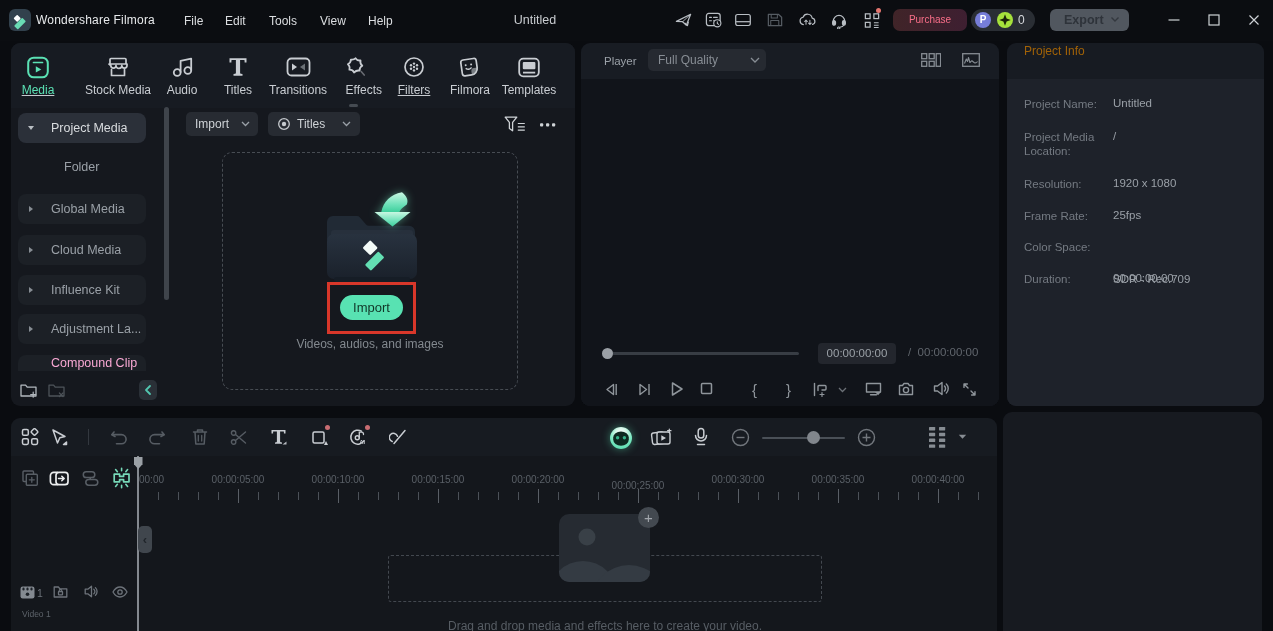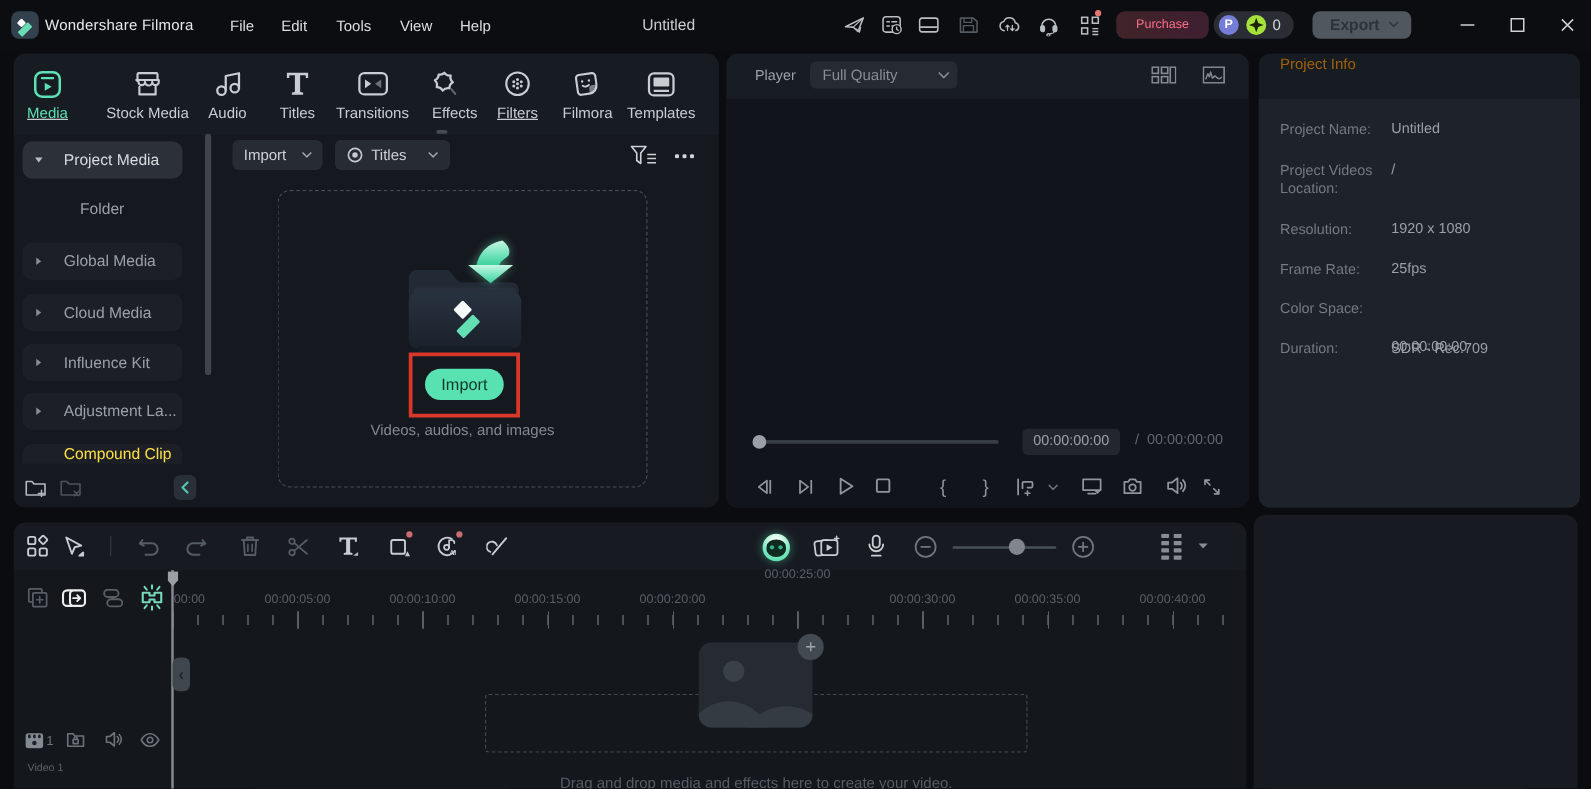--- a/index.html
+++ b/index.html
@@ -329,21 +329,21 @@
     <div class="txt">Cloud Media</div>
   </div>
 <div class="sideitem" style="top:275px;">
     <div class="arr"></div>
     <div class="txt">Influence Kit</div>
   </div>
 <div class="sideitem" style="top:314px;">
     <div class="arr"></div>
     <div class="txt">Adjustment La...</div>
   </div>
-<div class="sideitem" style="top:355px; height:16px; border-radius:8px 8px 0 0; overflow:hidden; color:#fde047;">
+<div class="sideitem" style="top:355px; height:16px; border-radius:8px 8px 0 0; overflow:hidden; color:#f9a8d4;">
     <div class="txt" style="top:-7px; position:relative;">Compound Clip</div>
   </div>
 <div id="sbScroll"></div>
 
 <div class="abs" style="left:20px; top:383px; width:17px; height:15px; color:#b2b8be;">
   <svg viewBox="0 0 17 15" fill="none" stroke="currentColor" stroke-width="1.3" stroke-linejoin="round">
     <path d="M1 2.2 h4.6 l1.6 2 H16 V13 H1 Z"></path>
     <path d="M13.2 9.2 v5 M10.7 11.7 h5" stroke-linecap="round" stroke-width="1.2"></path>
   </svg>
 </div>
@@ -512,21 +512,21 @@
   <svg viewBox="0 0 15 15" fill="none" stroke="currentColor" stroke-width="1.4" stroke-linecap="round">
     <path d="M2 2 L6 6 M2 2 v3.4 M2 2 h3.4"></path>
     <path d="M13 13 L9 9 M13 13 v-3.4 M13 13 h-3.4"></path>
   </svg>
 </div>
 
 <div id="infoTitle">Project Info</div>
 
 <div class="inforow" style="top:97px;">Project Name:</div>
 <div class="infoval" style="top:97px;">Untitled</div>
-<div class="inforow" style="top:130px;">Project Videos Location:</div>
+<div class="inforow" style="top:130px;">Project Media Location:</div>
 <div class="infoval" style="top:130px;">/</div>
 <div class="inforow" style="top:177px;">Resolution:</div>
 <div class="infoval" style="top:177px;">1920 x 1080</div>
 <div class="inforow" style="top:209px;">Frame Rate:</div>
 <div class="infoval" style="top:209px;">25fps</div>
 <div class="inforow" style="top:240px;">Color Space:</div>
 <div class="infoval" style="top:240px;margin-top:33px;">SDR - Rec.709</div>
 <div class="inforow" style="top:272px;">Duration:</div>
 <div class="infoval" style="top:272px;">00:00:00:00</div>
 
@@ -716,21 +716,21 @@
 </div>
 
 <div id="ruler"></div>
 <div class="abs" style="left:138px; top:492px; width:855px; height:8px; background:repeating-linear-gradient(90deg, #4c5158 0 1px, transparent 1px 20px);"></div>
 <div class="abs" style="left:138px; top:489px; width:855px; height:14px; background:repeating-linear-gradient(90deg, #5a5f66 0 1px, transparent 1px 100px);"></div>
 <div class="rlabel" style="left:139px; top:474px; transform:none;">00:00</div>
 <div class="rlabel" style="left:238px; top:474px;">00:00:05:00</div>
 <div class="rlabel" style="left:338px; top:474px;">00:00:10:00</div>
 <div class="rlabel" style="left:438px; top:474px;">00:00:15:00</div>
 <div class="rlabel" style="left:538px; top:474px;">00:00:20:00</div>
-<div class="rlabel" style="left:638px; top:454px;">00:00:25:00</div>
+<div class="rlabel" style="left:638px; top:480px;">00:00:25:00</div>
 <div class="rlabel" style="left:738px; top:474px;">00:00:30:00</div>
 <div class="rlabel" style="left:838px; top:474px;">00:00:35:00</div>
 <div class="rlabel" style="left:938px; top:474px;">00:00:40:00</div>
 <div id="dashTrack"></div>
 <div id="imgPh">
   <svg width="91" height="68" viewBox="0 0 91 68">
     <defs>
         <clipPath id="phclip">
           <rect x="0" y="0" width="91" height="68" rx="10"></rect>
         </clipPath>

